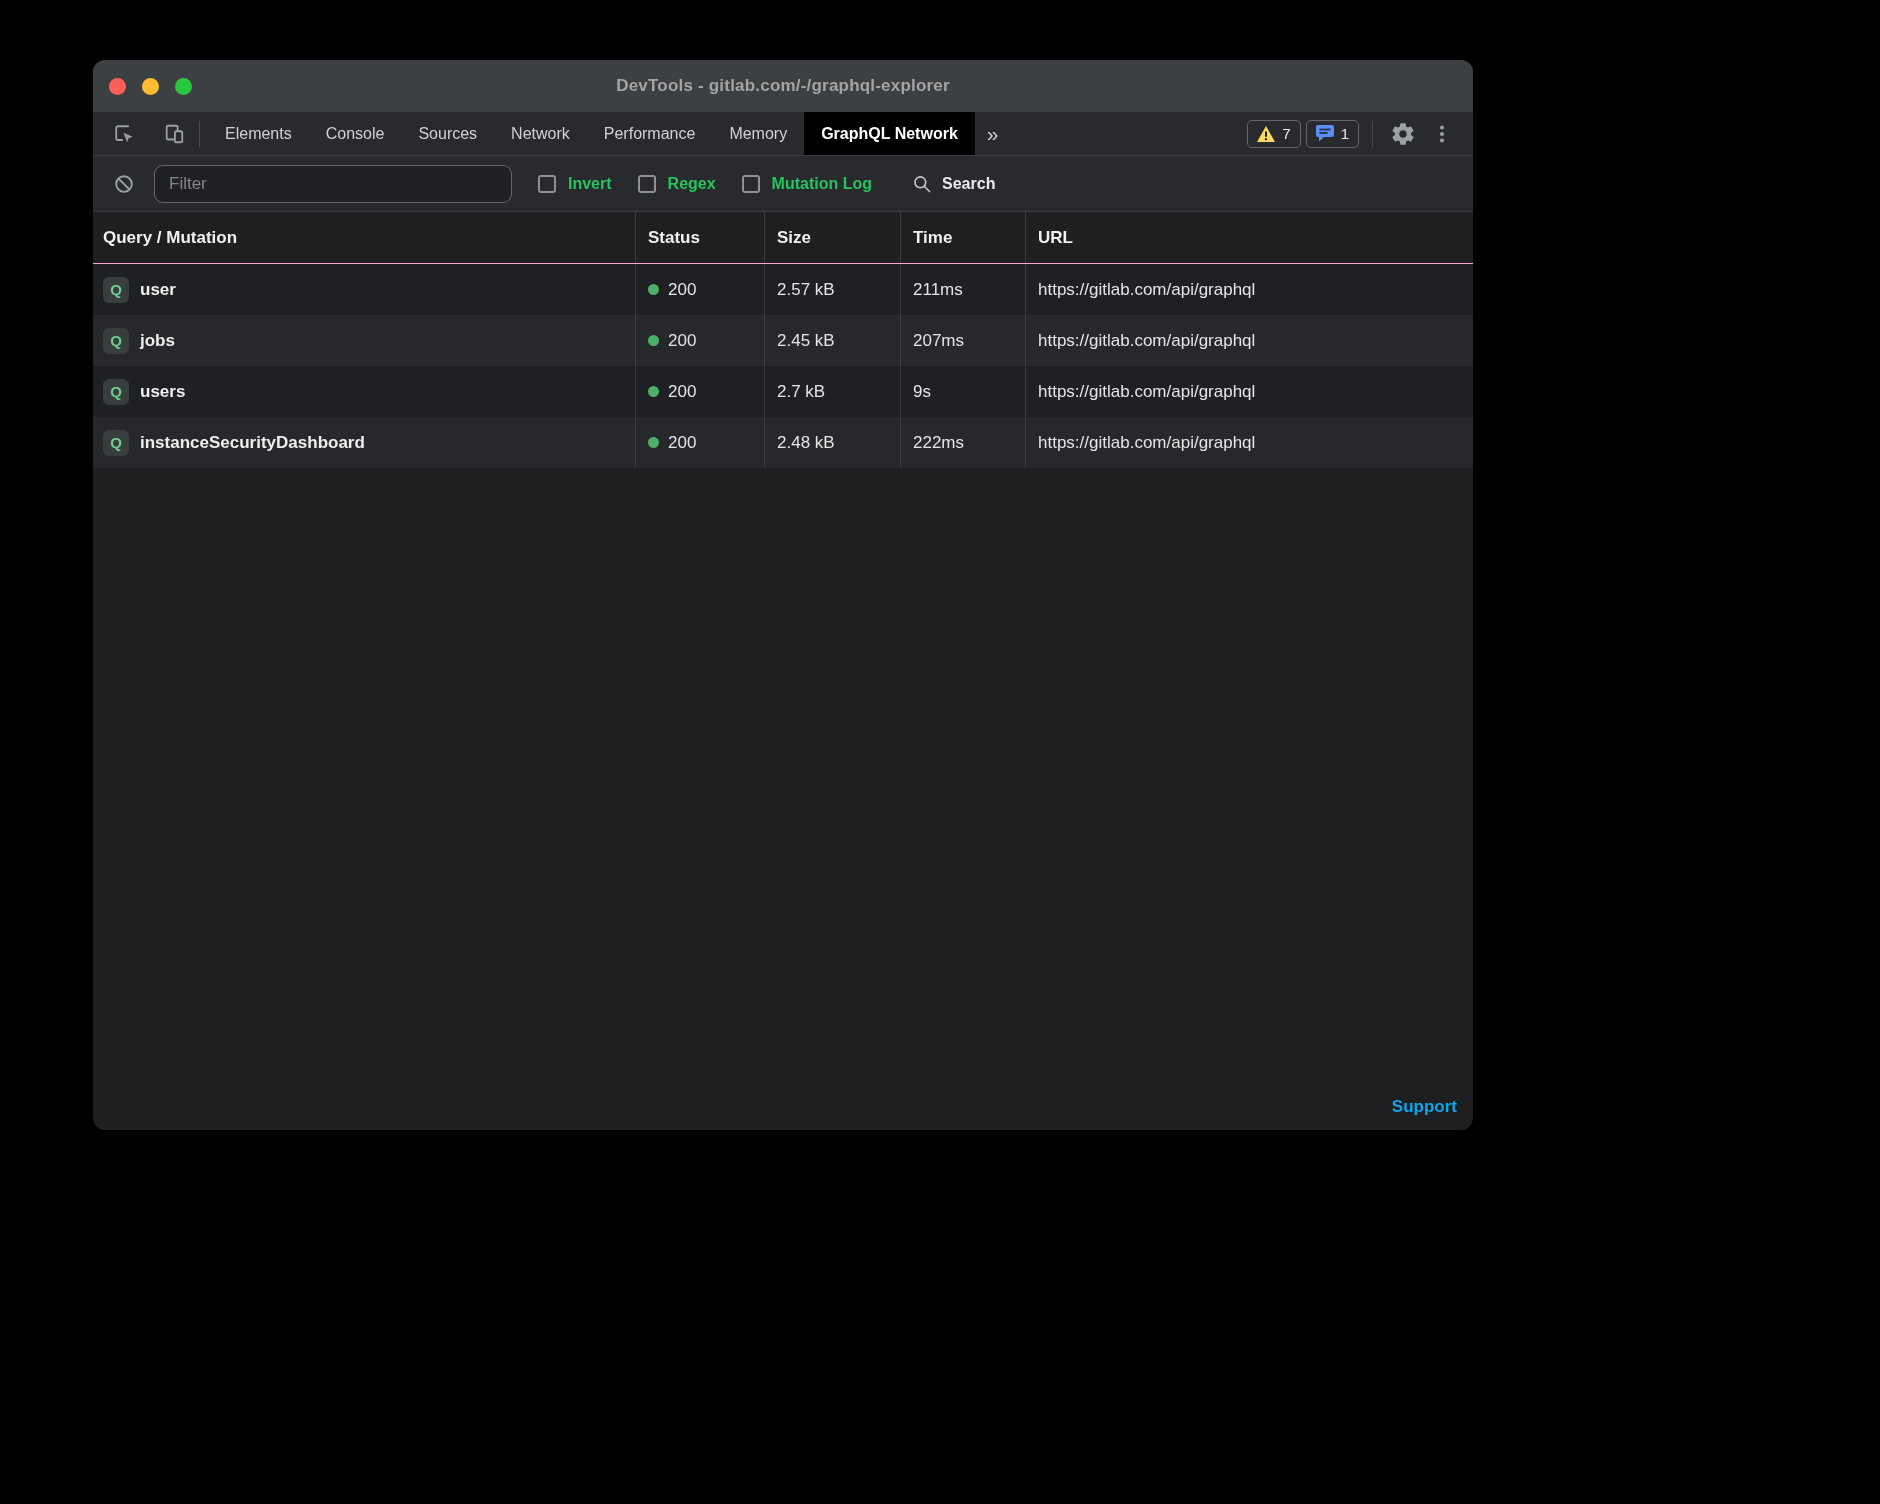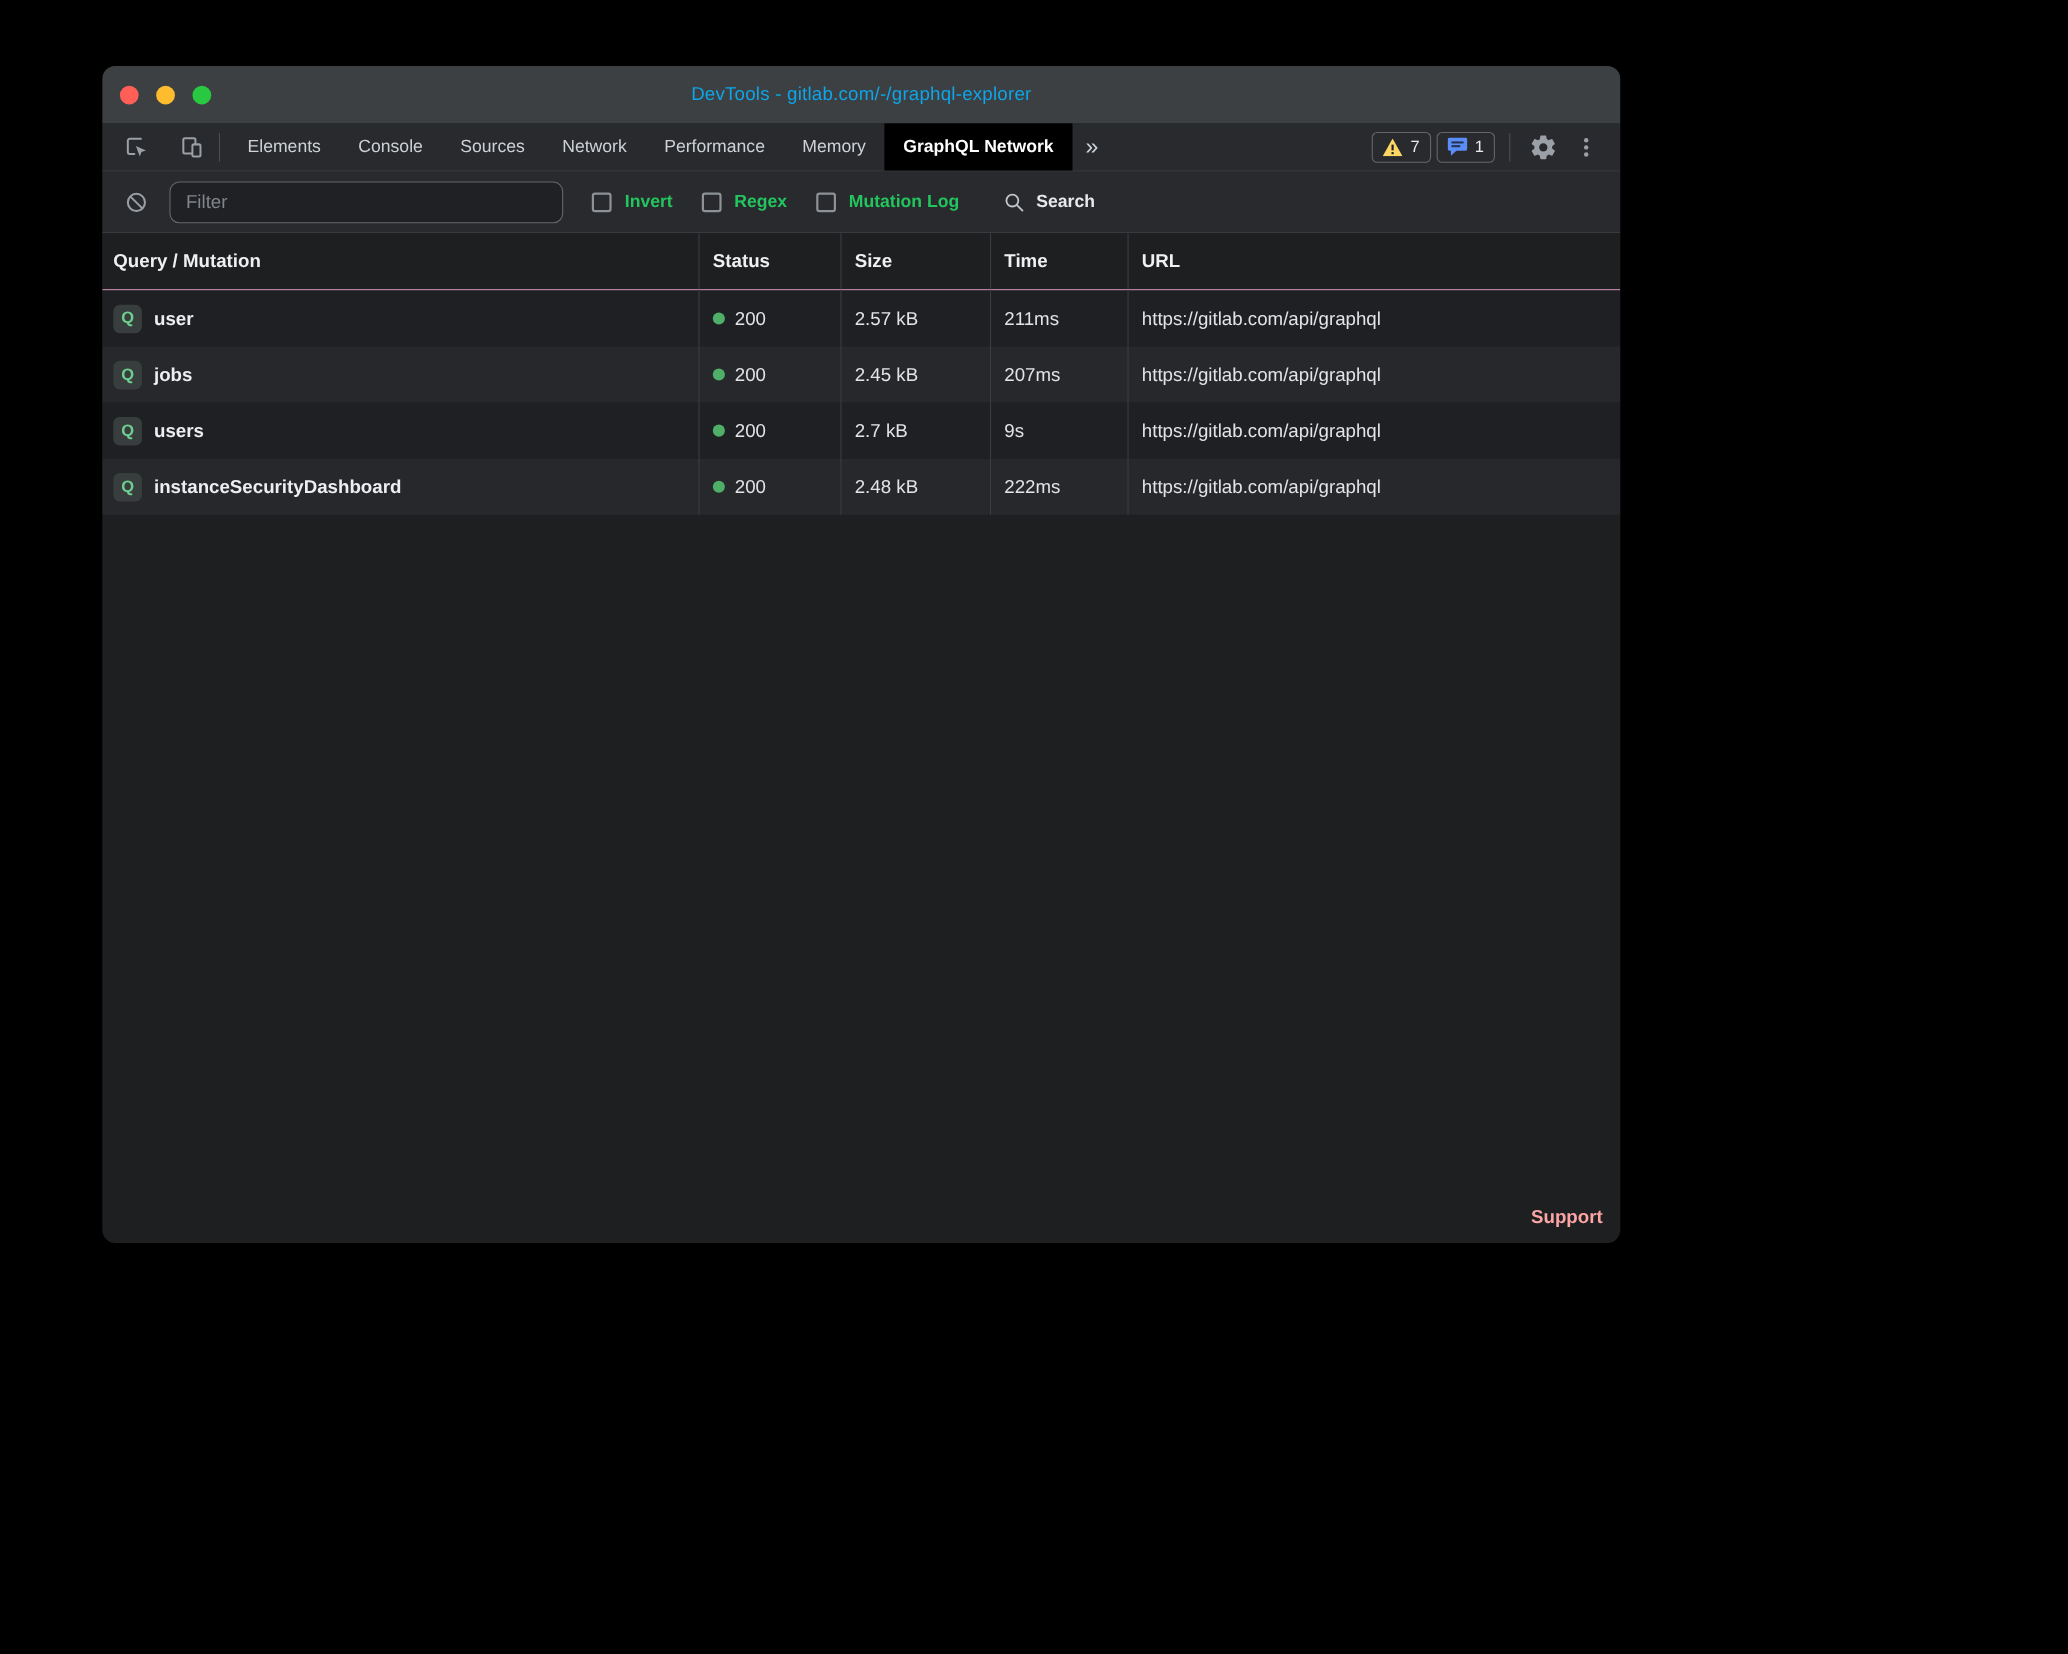--- a/index.html
+++ b/index.html
@@ -16,21 +16,21 @@
   .titlebar {
     height: 52px; background: #3c4043; display: flex; align-items: center;
     justify-content: center; position: relative;
   }
   .traffic { position: absolute; left: 16px; top: 0; height: 100%;
     display: flex; align-items: center; gap: 16px; }
   .light { width: 17px; height: 17px; border-radius: 50%; }
   .light.red    { background: #ff5f57; }
   .light.yellow { background: #febc2e; }
   .light.green  { background: #28c840; }
-  .wintitle { color: #0ea5e9; font-size: 17px; font-weight: 400; letter-spacing: .2px; }
+  .wintitle { color: #a3a3a3; font-size: 17px; font-weight: 700; letter-spacing: .2px; }
 
   
   .tabbar {
     height: 44px; background: #292a2d; border-bottom: 1px solid #3a3d40;
     display: flex; align-items: stretch;
   }
   .tb-icons { display: flex; align-items: center; padding-left: 14px; gap: 16px; }
   .tb-icons svg { display: block; }
   .vdiv { width: 1px; height: 26px; background: #4a4d50; align-self: center; margin: 0 8px; }
   .tabs { display: flex; align-items: stretch; }
@@ -79,21 +79,21 @@
   .row:nth-of-type(odd) { background: #26282b; }
   .row:nth-of-type(even) { background: #1e2023; }
   .qbadge { width: 26px; height: 26px; border-radius: 6px; background: #383e3d;
     color: #6fcf8f; font-weight: 700; font-size: 15px; display: flex;
     align-items: center; justify-content: center; flex: 0 0 auto; }
   .rowname { font-weight: 600; color: #eceeef; }
   .dot { width: 11px; height: 11px; border-radius: 50%; background: #4fae68;
     margin-right: 9px; flex: 0 0 auto; }
 
   
-  .support { position: absolute; right: 16px; bottom: 13px; color: #fca5a5;
+  .support { position: absolute; right: 16px; bottom: 13px; color: #0ea5e9;
     font-size: 17px; font-weight: 700; }
 </style>
 </head>
 <body>
 
 <div class="window">
 
   <div class="titlebar">
     <div class="traffic">
       <span class="light red"></span>

